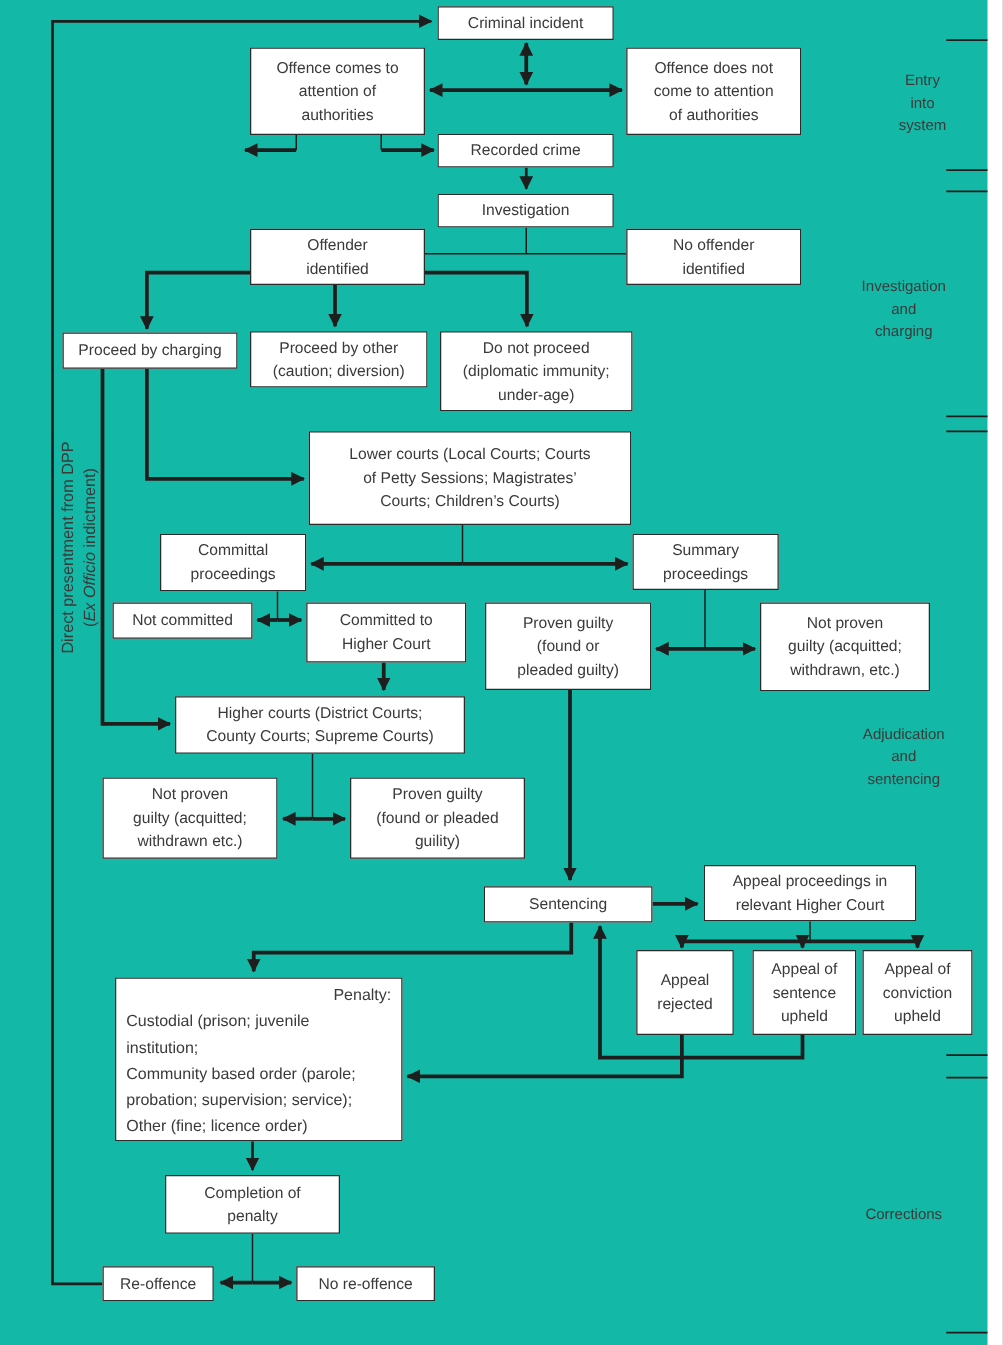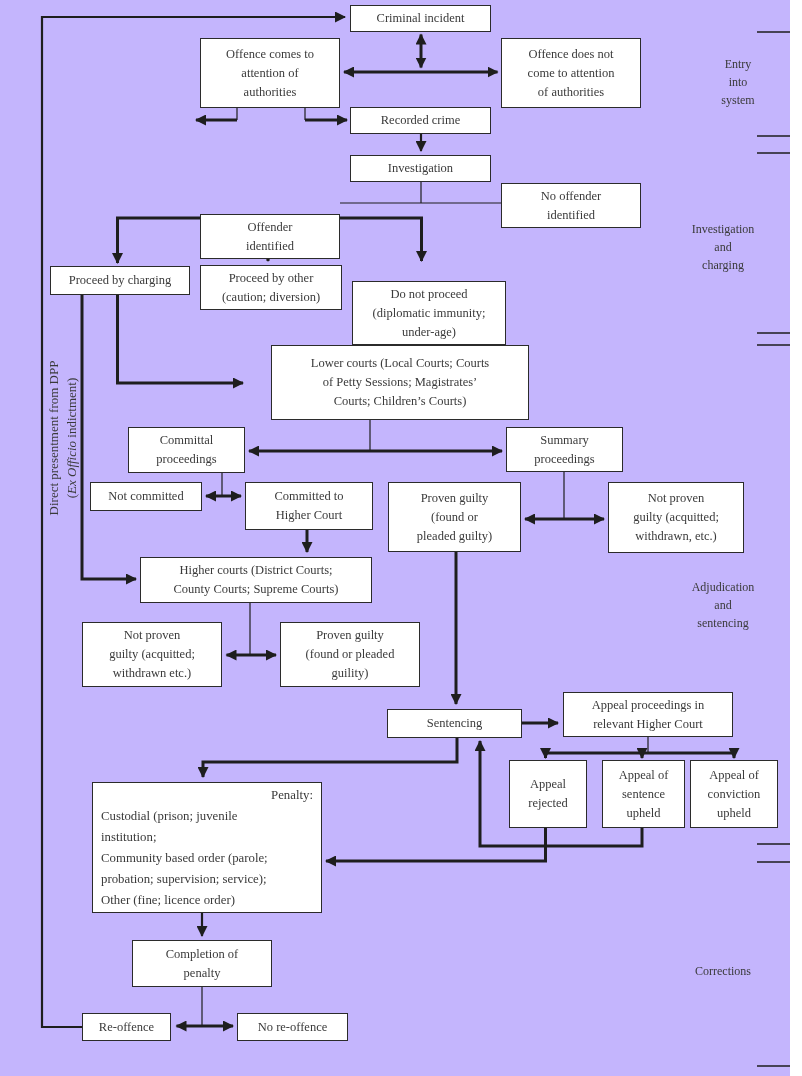--- a/index.html
+++ b/index.html
@@ -1,18 +1,18 @@
 <!DOCTYPE html>
 <html><head>
 <meta charset="utf-8">
 <style>
   html,body{margin:0;padding:0;background:#ffffff;}
   #canvas{
-    position:relative;width:790px;height:1076px;background:#c4b5fd;
-    font-family:Liberation Serif, serif;
+    position:relative;width:790px;height:1076px;background:#14b8a6;
+    font-family:Liberation Sans, sans-serif;
     color:#3a3a3a;overflow:hidden;
   }
   #wires{position:absolute;left:0;top:0;z-index:1;}
   .node{
     position:absolute;z-index:2;box-sizing:border-box;
     border:1.4px solid #2b2b2b;background:#ffffff;
     display:flex;align-items:center;justify-content:center;
     text-align:center;white-space:pre-line;
     font-size:12.5px;line-height:19px;padding:1px 3px;
   }
@@ -107,31 +107,31 @@
 
   <div class="node" style="left:350px;top:5px;width:141px;height:27px;">Criminal incident</div>
   <div class="node" style="left:200px;top:38px;width:140px;height:70px;">Offence comes to
 attention of
 authorities</div>
   <div class="node" style="left:501px;top:38px;width:140px;height:70px;">Offence does not
 come to attention
 of authorities</div>
   <div class="node" style="left:350px;top:107px;width:141px;height:27px;">Recorded crime</div>
   <div class="node" style="left:350px;top:155px;width:141px;height:27px;">Investigation</div>
-  <div class="node" style="left:200px;top:183px;width:140px;height:45px;margin-top:31px;">Offender
+  <div class="node" style="left:200px;top:183px;width:140px;height:45px;">Offender
 identified</div>
   <div class="node" style="left:501px;top:183px;width:140px;height:45px;">No offender
 identified</div>
   <div class="node" style="left:50px;top:266px;width:140px;height:29px;">Proceed by charging</div>
   <div class="node" style="left:200px;top:265px;width:142px;height:45px;">Proceed by other
 (caution; diversion)</div>
-  <div class="node" style="left:352px;top:281px;width:154px;height:64px;">Do not proceed
+  <div class="node" style="left:352px;top:265px;width:154px;height:64px;">Do not proceed
 (diplomatic immunity;
 under-age)</div>
-  <div class="node" style="left:247px;top:345px;width:258px;height:75px;margin-left:24px;">Lower courts (Local Courts; Courts
+  <div class="node" style="left:247px;top:345px;width:258px;height:75px;">Lower courts (Local Courts; Courts
 of Petty Sessions; Magistrates’
 Courts; Children’s Courts)</div>
   <div class="node" style="left:128px;top:427px;width:117px;height:46px;">Committal
 proceedings</div>
   <div class="node" style="left:506px;top:427px;width:117px;height:45px;">Summary
 proceedings</div>
   <div class="node" style="left:90px;top:482px;width:112px;height:29px;">Not committed</div>
   <div class="node" style="left:245px;top:482px;width:128px;height:48px;">Committed to
 Higher Court</div>
   <div class="node" style="left:388px;top:482px;width:133px;height:70px;">Proven guilty

